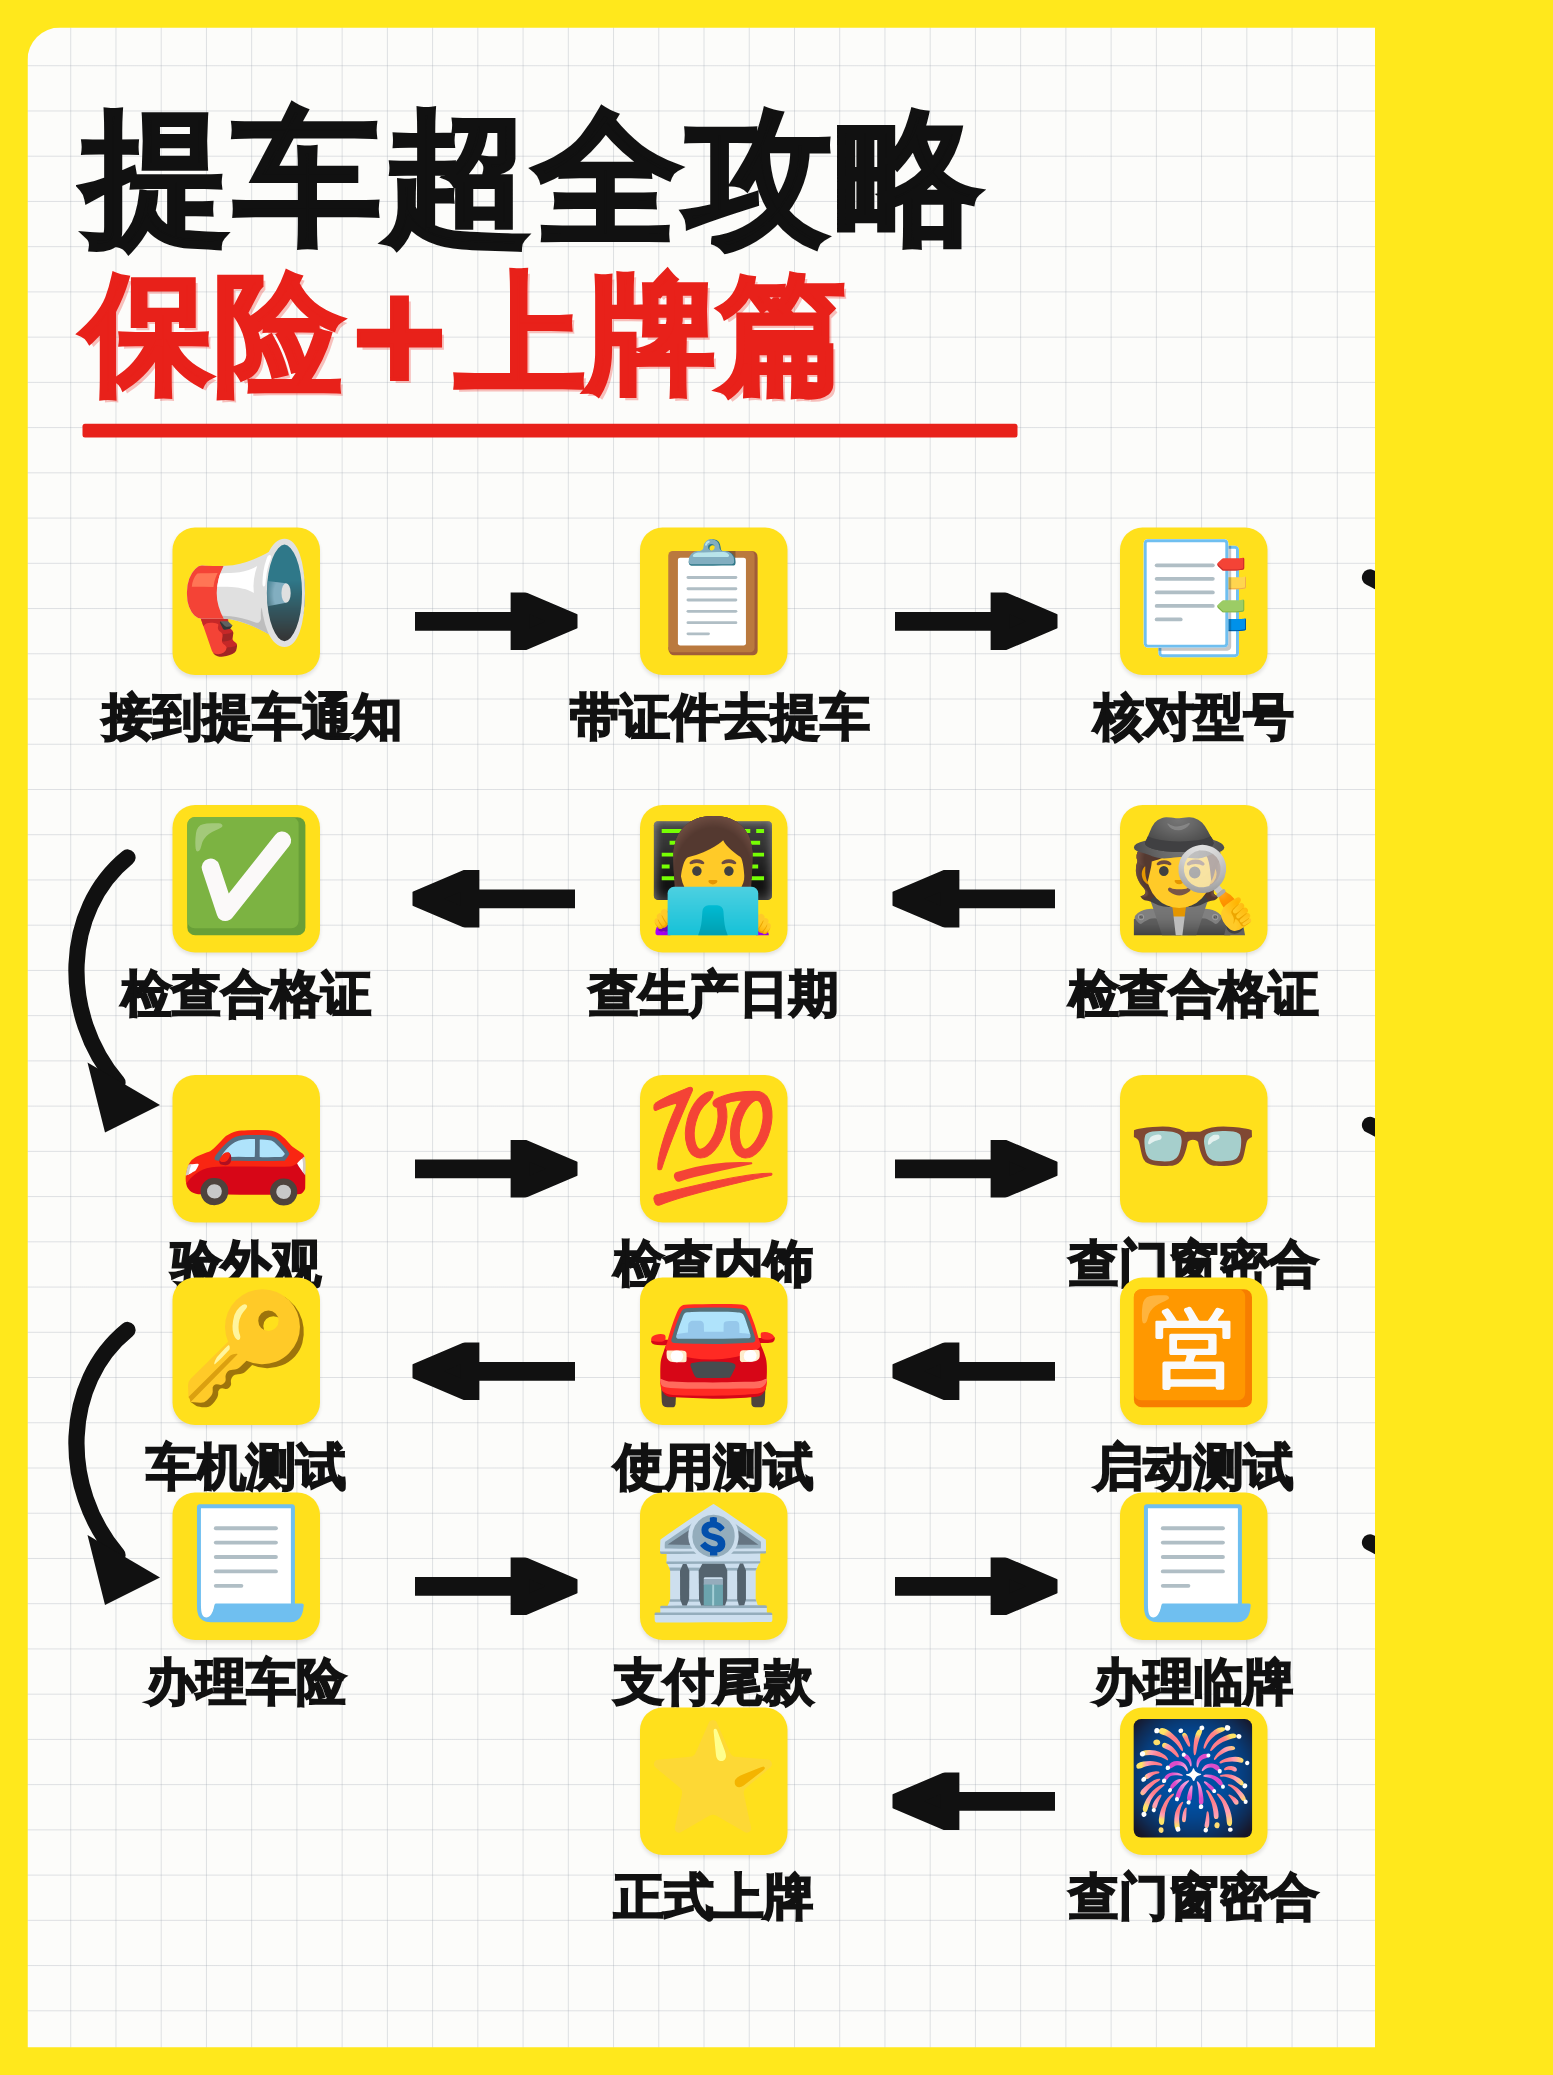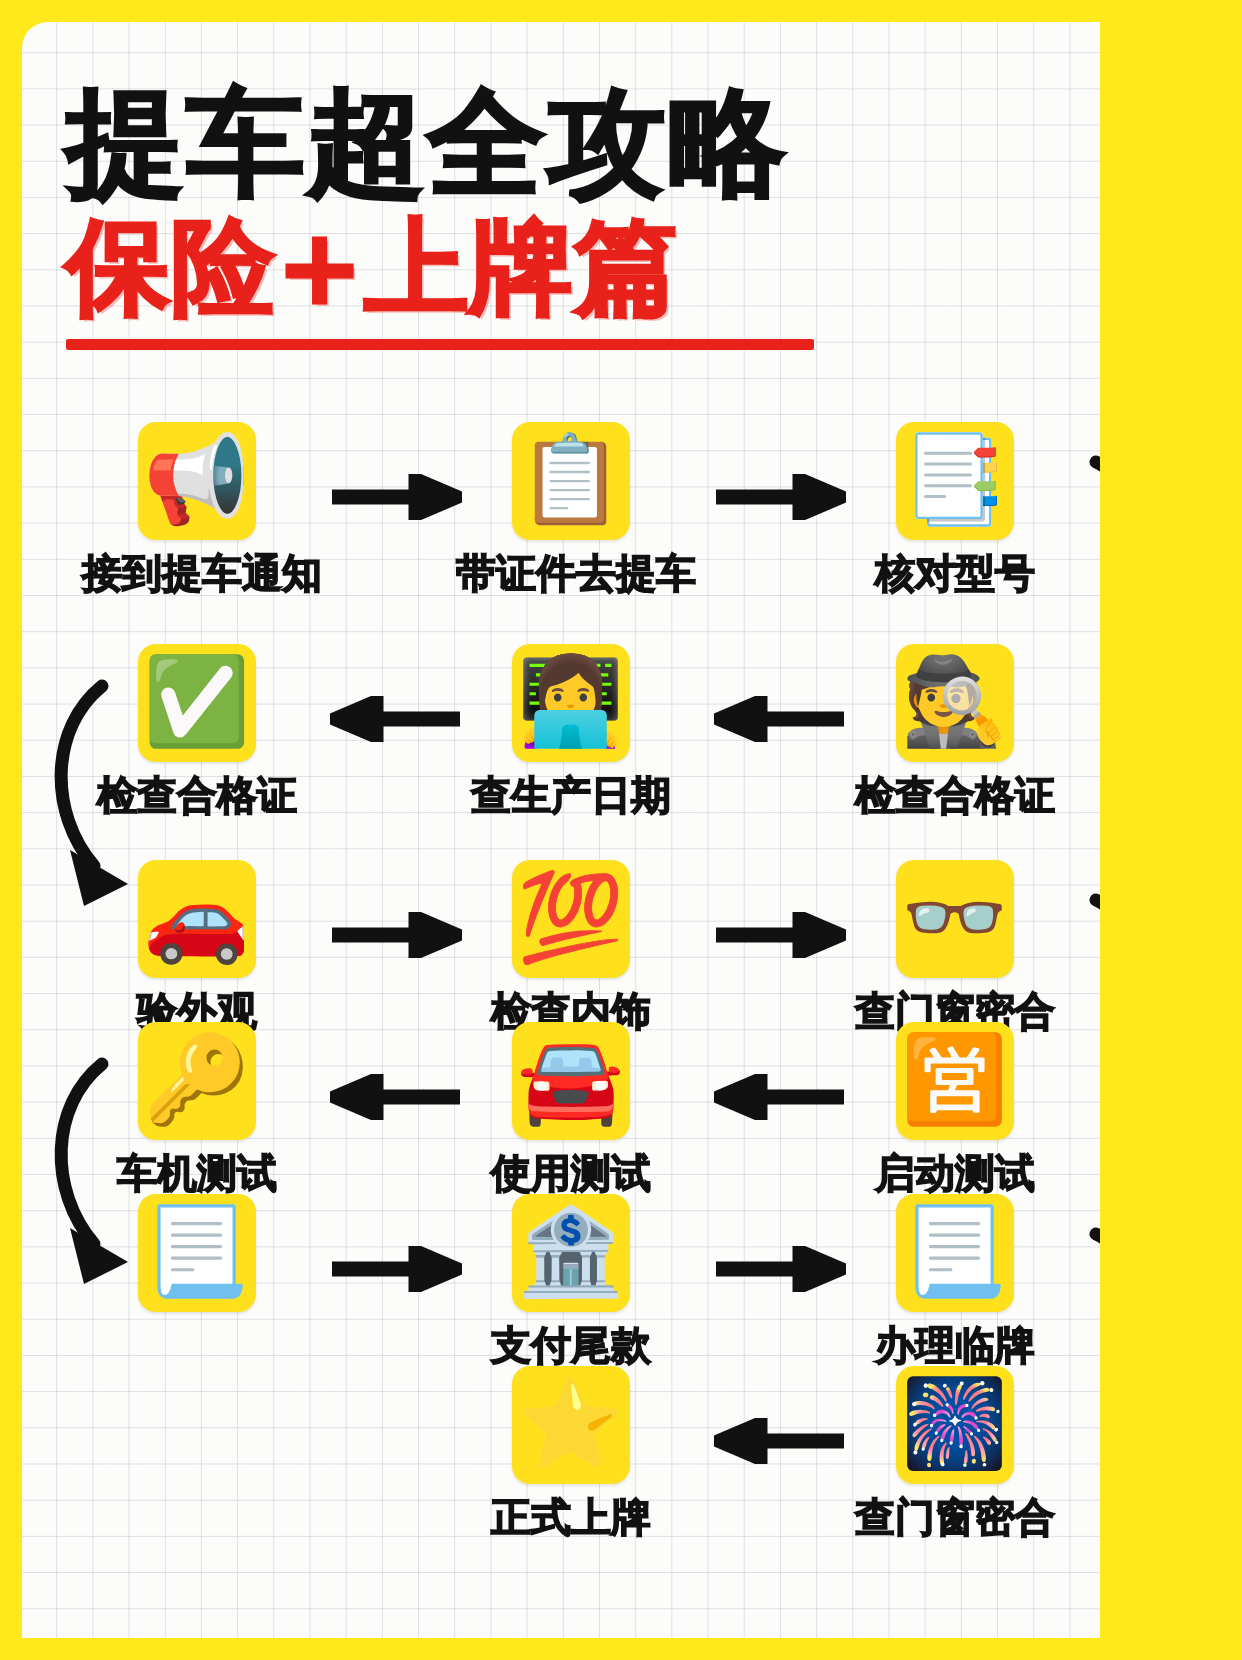--- a/index.html
+++ b/index.html
@@ -294,20 +294,21 @@
         <svg width="130" height="250" viewBox="0 0 130 250">
           <path d="M58 16 C 6 58, 4 142, 50 196" stroke="#111" stroke-width="13" fill="none" stroke-linecap="round"></path>
           <path d="M26 180 L84 214 L40 236 Z" fill="#111"></path>
         </svg>
       </div>
 
       <div class="node" style="left:60px; top:772px;">
         <div class="tile">
             <span class="glyph">📃</span>
           </div>
+        <div class="node-label">办理车险</div>
       </div>
       <div class="arrow" style="left:308px; top:824px;">
         <svg width="132" height="46" viewBox="0 0 132 46">
             <path d="M2 23 L86 23 M86 6 L126 23 L86 40 Z" stroke="#111" stroke-width="15" fill="#111" stroke-linejoin="miter"></path>
           </svg>
       </div>
       <div class="node" style="left:434px; top:772px;">
         <div class="tile">
             <span class="glyph">🏦</span>
           </div>

